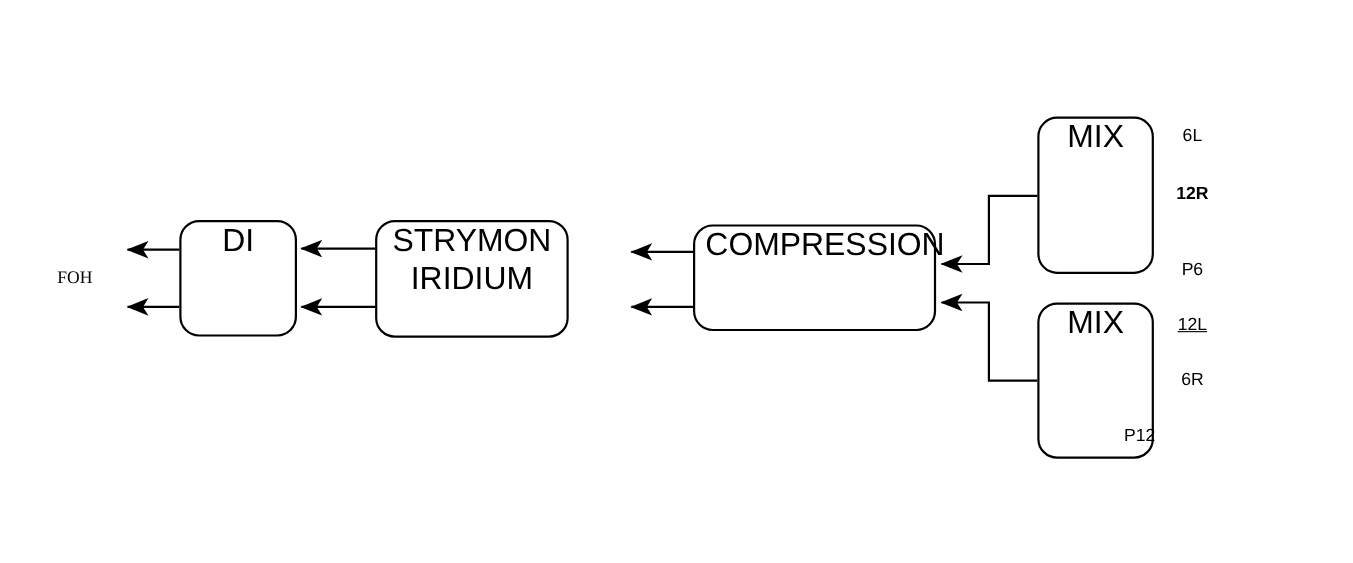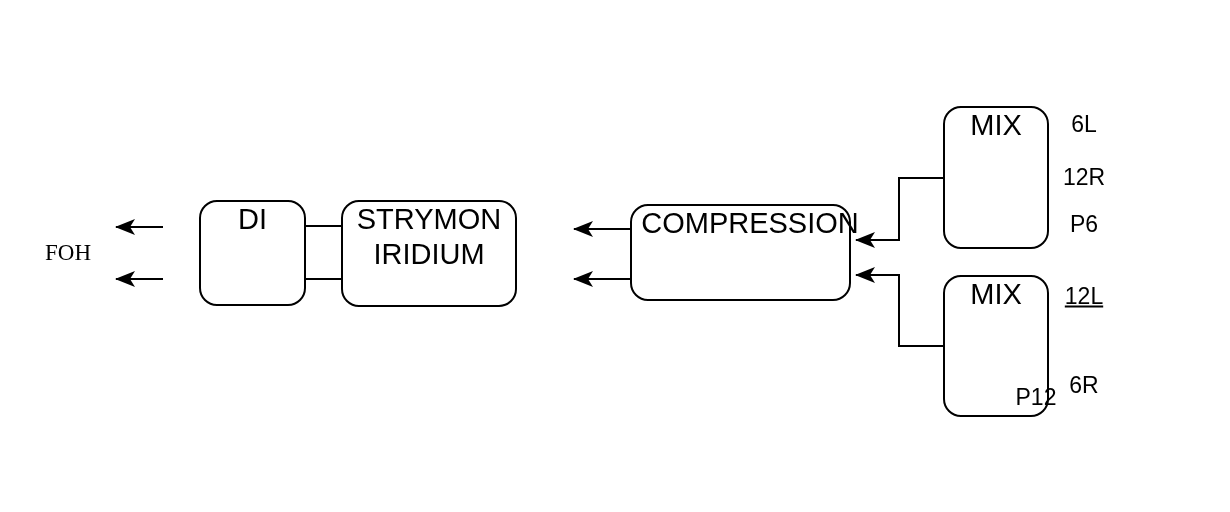--- a/index.html
+++ b/index.html
@@ -31,38 +31,38 @@
     display: flex;
     justify-content: center;
     text-align: center;
     font-size: 29px;
     line-height: 1.2;
     z-index: 2;
   }
   .node .node-label {
     white-space: pre-line;
   }
-  #node-di          { left: 163px; top: 200px; width: 107px; height: 106px; margin-left: 36px; }
+  #node-di          { left: 163px; top: 200px; width: 107px; height: 106px; }
   #node-iridium     { left: 341px; top: 200px; width: 176px; height: 107px; }
   #node-compression { left: 630px; top: 204px; width: 221px; height: 97px; padding-left: 19px;  }
   #node-mix-top     { left: 943px; top: 106px; width: 106px; height: 143px; }
   #node-mix-bottom  { left: 943px; top: 275px; width: 106px; height: 142px; }
   .free-label {
     position: absolute;
     transform: translate(-50%, -50%);
-    font-size: 23px;
+    font-size: 16px;
     white-space: nowrap;
     z-index: 2;
   }
   #label-foh      { left: 68px;   top: 253px; font-family: Liberation Serif, serif; }
   #port-mix1-1    { left: 1084px; top: 124px; }
-  #port-mix1-2    { left: 1084px; top: 177px; }
-  #port-mix1-3    { left: 1084px; top: 224px; }
+  #port-mix1-2    { left: 1084px; top: 177px; font-weight: bold; }
+  #port-mix1-3    { left: 1084px; top: 246px; }
   #port-mix2-1    { left: 1084px; top: 296px; text-decoration: underline; }
-  #port-mix2-2    { left: 1084px; top: 346px; margin-top: 39px; }
+  #port-mix2-2    { left: 1084px; top: 346px; }
   #port-mix2-3    { left: 1036px; top: 397px; }
 </style>
 </head>
 <body>
 
 <div class="canvas">
 
   <svg class="connector-layer" width="1230" height="512" viewBox="0 0 1230 512">
     <defs>
       <marker id="arrow" viewBox="0 0 20 16" refX="19" refY="8" markerWidth="20" markerHeight="16" markerUnits="userSpaceOnUse" orient="auto">

